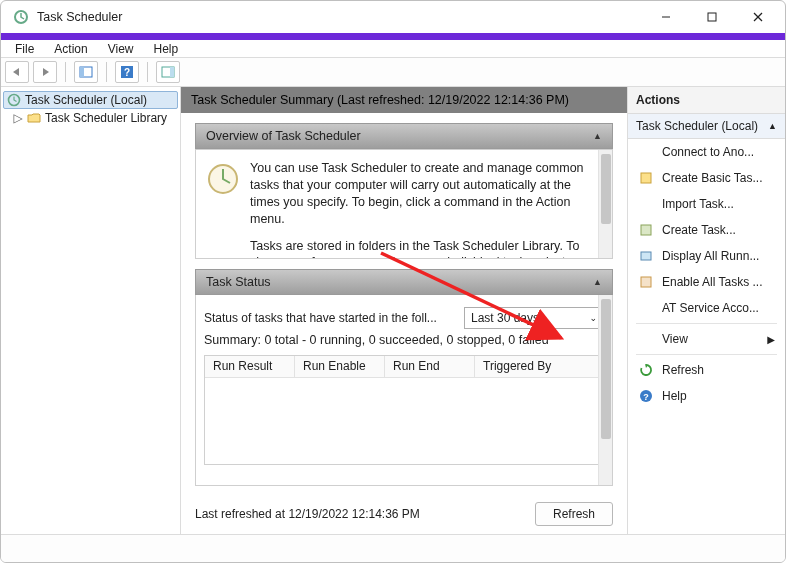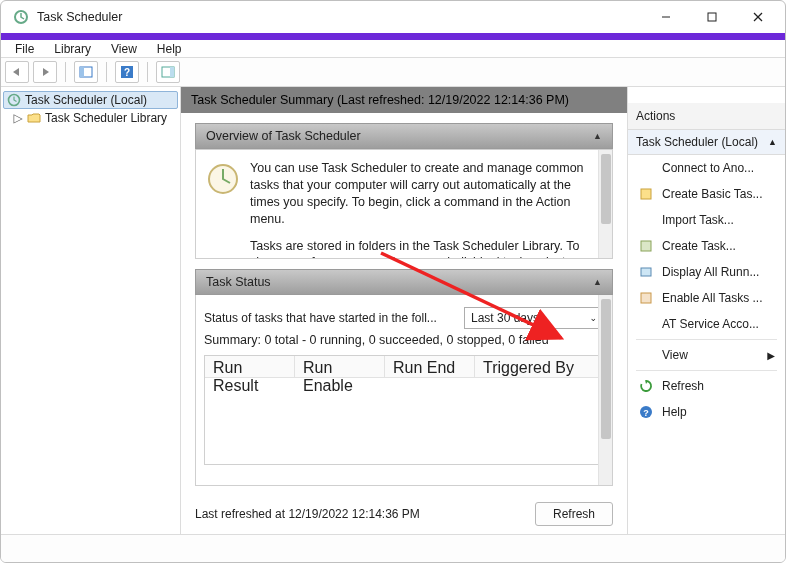--- a/index.html
+++ b/index.html
@@ -28,25 +28,25 @@
   .panel-hdr .collapse { font-size:9px; color:#333;}
   .overview-box { border:1px solid #cfcfcf; padding:10px 10px 8px 10px; display:flex; gap:10px; height:110px; overflow:hidden; position:relative;}
   .overview-box .clock { width:34px; height:34px; flex:0 0 auto; margin-top:2px;}
   .ov-text { font-size:12.5px; line-height:1.35; }
   .status-row { display:flex; align-items:center; gap:10px; padding:4px 8px 0 8px;justify-content:center;}
   .status-row .lbl { flex:1; white-space:nowrap; overflow:hidden; text-overflow:ellipsis;}
   .combo { width:140px; height:22px; border:1px solid #adadad; background:#fff; display:flex; align-items:center; padding:0 6px; font-size:12px; justify-content:space-between;}
   .summary-line { padding:4px 8px 2px 8px; font-size:12.5px;}
   .result-table { border:1px solid #d0d0d0; margin:6px 8px 0 8px; height:110px; }
   .result-table .thead { display:flex; height:22px; border-bottom:1px solid #e2e2e2; background:#fafafa;}
-  .result-table .thead div { padding:3px 8px; border-right:1px solid #e2e2e2; font-size:16px;}
+  .result-table .thead div { padding:3px 8px; border-right:1px solid #e2e2e2; font-size:12px;}
   .footer-row { display:flex; align-items:center; justify-content:space-between; padding:10px 14px 8px 14px;}
   .btn { min-width:78px; height:24px; border:1px solid #b7b7b7; border-radius:3px; background:#fdfdfd; display:flex; align-items:center; justify-content:center; font-size:12px; padding:0 14px;}
   .right { width:158px; border-left:1px solid #dcdcdc; background:#fff; display:flex; flex-direction:column;}
-  .right .hdr { background:#f4f4f4; border-bottom:1px solid #dcdcdc; padding:6px 8px; font-weight:400;margin-top:16px;}
+  .right .hdr { background:#f4f4f4; border-bottom:1px solid #dcdcdc; padding:6px 8px; font-weight:700;}
   .right .sub { background:#eef3fa; display:flex; align-items:center; justify-content:space-between; padding:5px 8px; border-bottom:1px solid #dcdcdc;}
   .act-item { display:flex; align-items:center; gap:8px; padding:5px 10px; white-space:nowrap; overflow:hidden; text-overflow:ellipsis;}
   .act-item .aicon { width:16px; height:16px; flex:0 0 auto; display:flex; align-items:center; justify-content:center;}
   .act-div { height:1px; background:#e3e3e3; margin:2px 8px;}
   .statusbar { height:28px; border-top:1px solid #dcdcdc; background:#fdfdfd;}
   .vscroll { width:14px; background:#f0f0f0; border-left:1px solid #e2e2e2; position:absolute; right:0; top:0; bottom:0;}
   .vscroll .thumb { background:#c6c6c6; width:10px; margin:2px auto; border-radius:2px;}
   svg { display:block; }
   .arrow-overlay { position:absolute; pointer-events:none; }
 </style>
@@ -77,21 +77,21 @@
     <div class="winbtn">
         <svg width="10" height="10">
           <line x1="1" y1="1" x2="9" y2="9" stroke="#222" stroke-width="1.2"></line>
           <line x1="9" y1="1" x2="1" y2="9" stroke="#222" stroke-width="1.2"></line>
         </svg>
       </div>
   </div>
 
   <div class="menubar">
     <span>File</span>
-    <span>Library</span>
+    <span>Action</span>
     <span>View</span>
     <span>Help</span>
   </div>
 
   <div class="toolbar">
     <div class="tbtn">
         <svg width="14" height="12">
           <path d="M9 2 L3 6 L9 10 Z" fill="#888"></path>
         </svg>
       </div>

